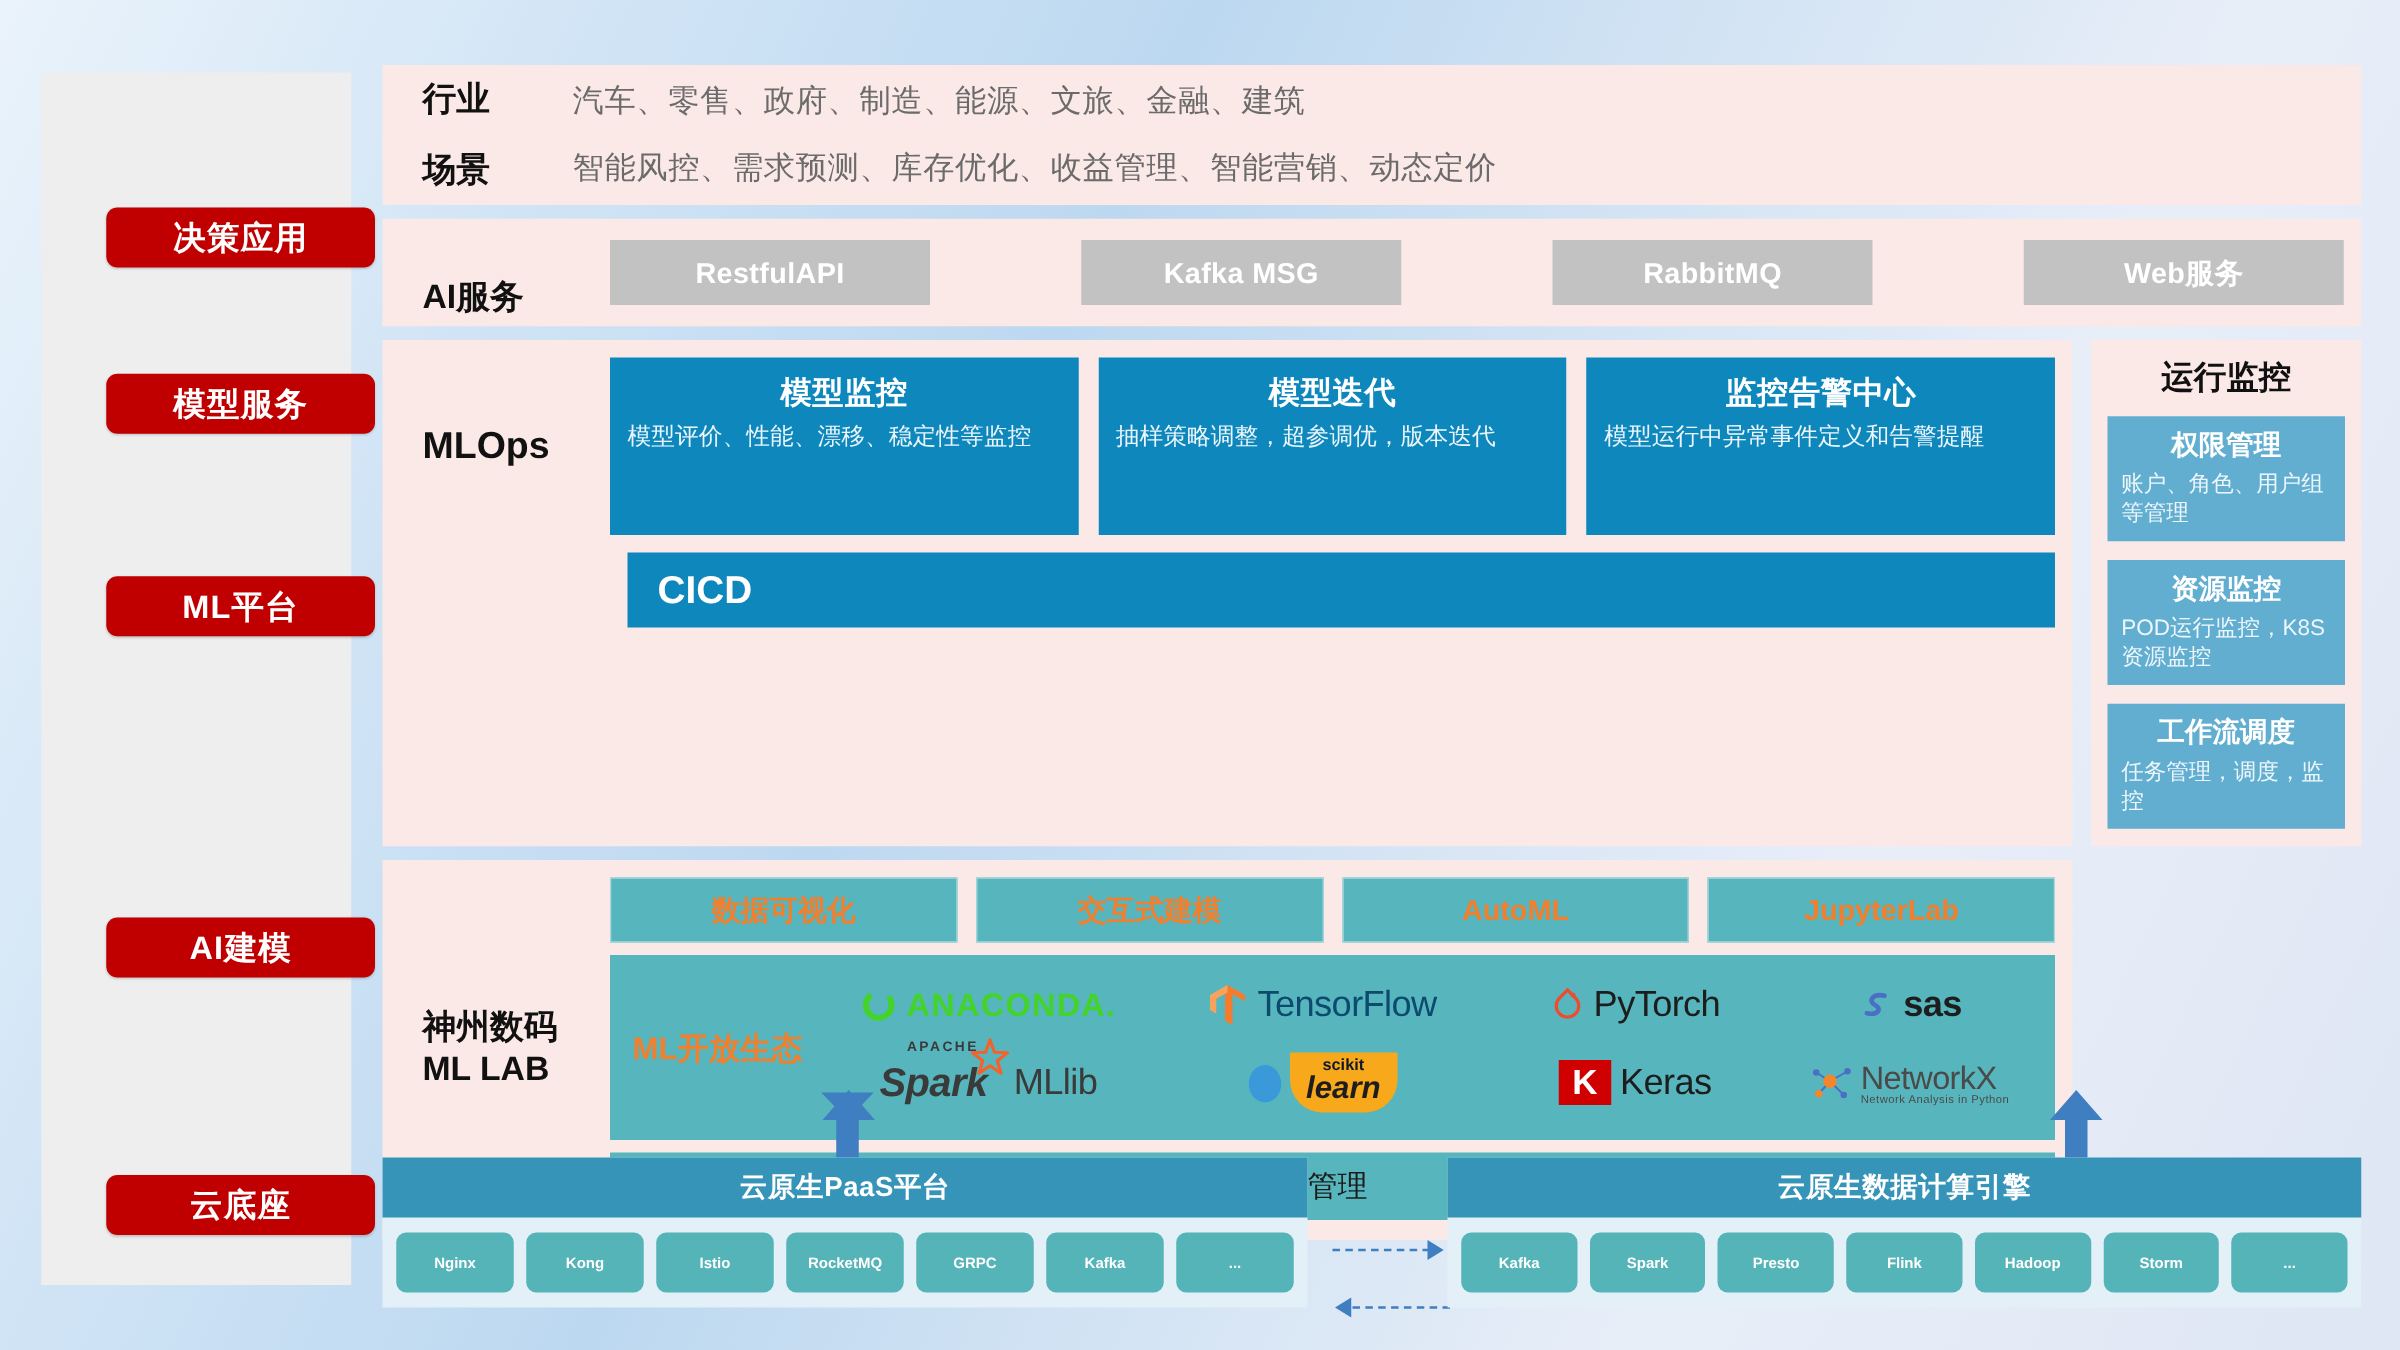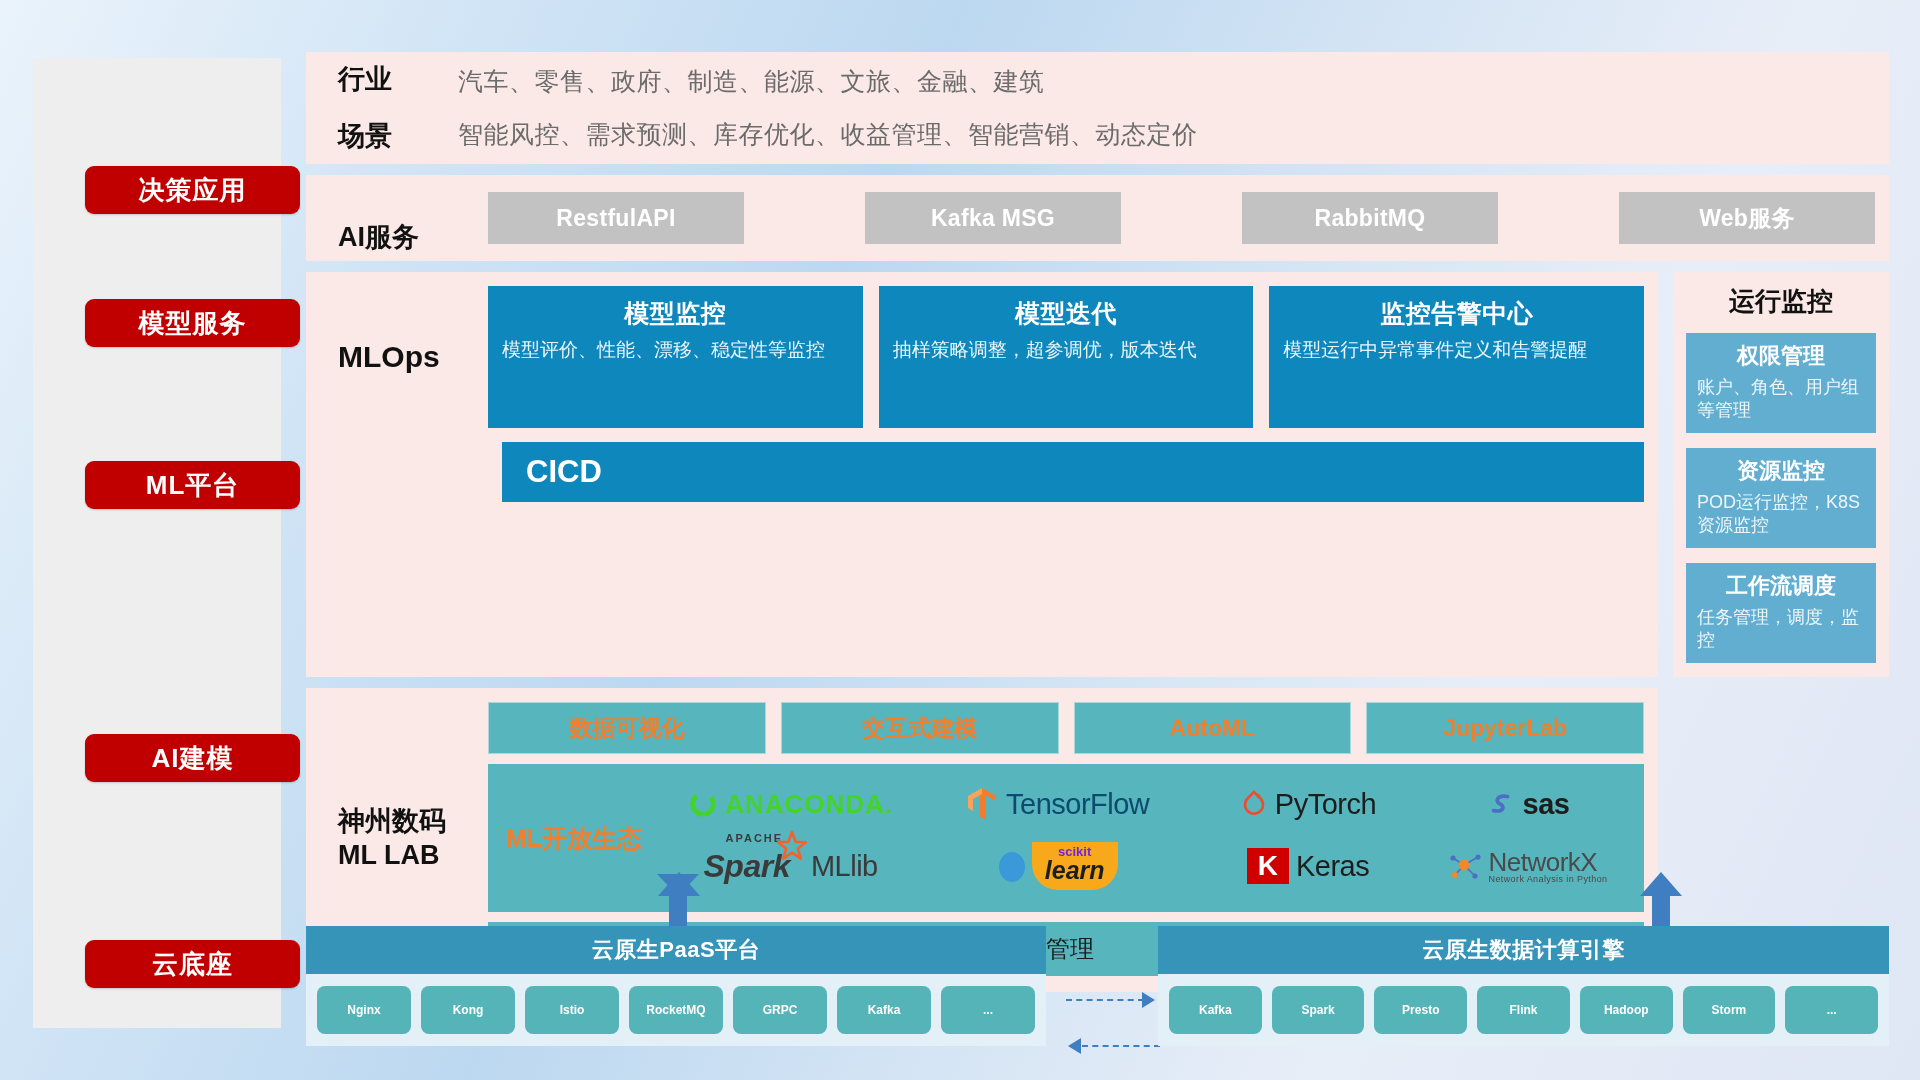--- a/index.html
+++ b/index.html
@@ -279,21 +279,21 @@
                       <polygon points="16,2 19.6,11.8 30,12.2 21.8,18.6 24.8,28.6 16,22.6 7.2,28.6 10.2,18.6 2,12.2 12.4,11.8" fill="none" stroke="#f4622c" stroke-width="2.6" stroke-linejoin="round"></polygon>
                     </svg>
                   </span>
                   <span class="logo-txt" style="color:#3a3a3a;margin-left:14px;">MLlib</span>
                 </div>
                 <div class="logo" style="flex:1.3">
                   <svg width="42" height="46" viewBox="0 0 42 46">
                     <ellipse cx="15" cy="24" rx="13" ry="15" fill="#3a9ad9"></ellipse>
                   </svg>
                   <span style="position:relative;display:inline-block;background:#f7a81b;border-radius:0 0 26px 26px;padding:2px 13px 7px 13px;margin-left:-14px;text-align:center;">
-                    <span style="display:block;font-size:13px;color:#6d28d9;font-weight:bold;">scikit</span>
+                    <span style="display:block;font-size:13px;color:#0f172a;font-weight:bold;">scikit</span>
                     <span style="display:block;font-size:25px;color:#1d1d1d;font-style:italic;font-weight:bold;line-height:.95;">learn</span>
                   </span>
                 </div>
                 <div class="logo" style="flex:1.1">
                   <span style="background:#d00000;color:#fff;font-size:28px;font-weight:bold;padding:2px 11px;line-height:1.15;">K</span>
                   <span class="logo-txt" style="color:#1d1d1d;">Keras</span>
                 </div>
                 <div class="logo" style="flex:1">
                   <svg width="34" height="32" viewBox="0 0 34 32">
                     <line x1="16" y1="15" x2="5" y2="8" stroke="#4a6fc4" stroke-width="1.6"></line>

